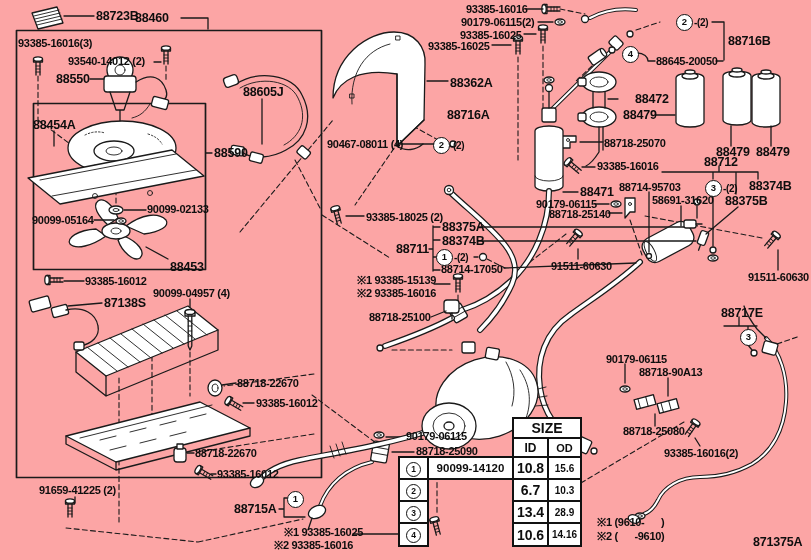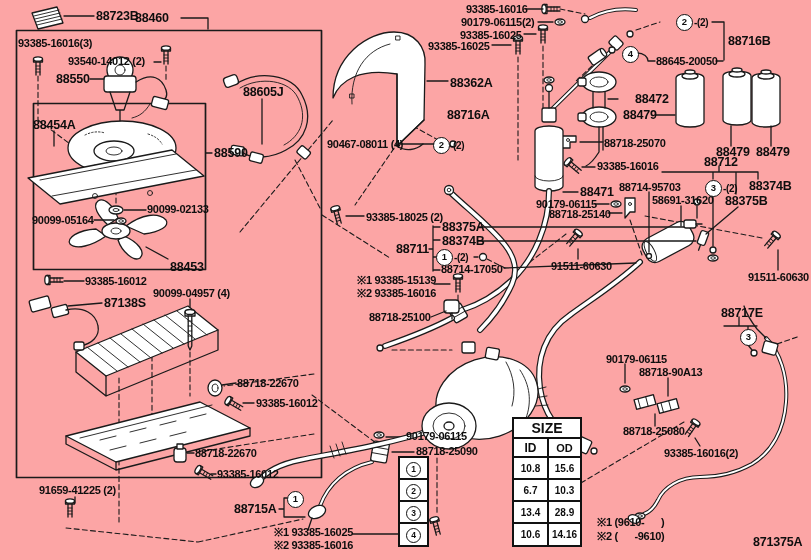--- a/index.html
+++ b/index.html
@@ -16,21 +16,21 @@
   .qty{position:absolute;font-weight:bold;font-size:10px;color:#0e0e0e;letter-spacing:-0.3px;z-index:5}
   
   .sizetbl{position:absolute;left:398px;top:417px;width:184px;height:130px;z-index:4}
   .stbox{position:absolute;box-sizing:border-box;border:2px solid #111;background:#fff;
          text-align:center;color:#0e0e0e;font-weight:bold}
   .st-title{left:114px;top:0;width:70px;height:32px;font-size:14px;line-height:19px}
   .st-id{left:114px;top:20px;width:37px;height:36px;font-size:12px;line-height:18px}
   .st-od{left:149px;top:20px;width:35px;height:21px;font-size:11px;line-height:18px}
   .st-num{width:31px;left:0}
   .st-part{width:87px;left:29px;font-size:11.5px}
-  .st-idv{width:37px;left:114px;font-size:10px;letter-spacing:0}
+  .st-idv{width:37px;left:114px;font-size:14px;letter-spacing:0}
   .st-odv{width:35px;left:149px;font-size:10px;letter-spacing:0}
   .r0{top:39px;height:24px;line-height:21px}
   .r1{top:61px;height:24px;line-height:21px}
   .r2{top:83px;height:24px;line-height:21px}
   .r3{top:105px;height:25px;line-height:22px}
   
   .ln,.bx,.tn,.dsh{stroke:#1a1a1a;fill:none;stroke-linecap:round;stroke-linejoin:round}
   .ln{stroke-width:1.3}
   .bx{stroke-width:1.7}
   .tn{stroke-width:0.9}
@@ -390,21 +390,21 @@
 <div class="lbl big" style="left:170px;top:261px">88453</div>
 <div class="lbl" style="left:85px;top:276px">93385-16012</div>
 <div class="lbl" style="left:153px;top:288px">90099-04957 (4)</div>
 <div class="lbl big" style="left:104px;top:297px">87138S</div>
 <div class="lbl" style="left:237px;top:378px">88718-22670</div>
 <div class="lbl" style="left:256px;top:398px">93385-16012</div>
 <div class="lbl" style="left:195px;top:448px">88718-22670</div>
 <div class="lbl" style="left:217px;top:469px">93385-16012</div>
 <div class="lbl" style="left:39px;top:485px">91659-41225 (2)</div>
 <div class="lbl big" style="left:234px;top:503px">88715A</div>
-<div class="lbl" style="left:274px;top:527px">※1 93385-16025</div>
+<div class="lbl" style="left:284px;top:527px">※1 93385-16025</div>
 <div class="lbl" style="left:274px;top:540px">※2 93385-16016</div>
 <div class="lbl big" style="left:450px;top:77px">88362A</div>
 <div class="lbl big" style="left:447px;top:109px">88716A</div>
 <div class="lbl" style="left:366px;top:212px">93385-18025 (2)</div>
 <div class="lbl big" style="left:442px;top:221px">88375A</div>
 <div class="lbl big" style="left:442px;top:235px">88374B</div>
 <div class="lbl big" style="left:396px;top:243px">88711</div>
 <div class="lbl" style="left:441px;top:264px">88714-17050</div>
 <div class="lbl" style="left:357px;top:275px">※1 93385-15139</div>
 <div class="lbl" style="left:357px;top:288px">※2 93385-16016</div>
@@ -453,20 +453,21 @@
 <div class="qty" style="left:723px;top:183px">-(2)</div>
 <div class="co" style="left:740px;top:329px">3</div>
 <div class="co" style="left:287px;top:491px">1</div>
 
 <div class="sizetbl">
   <div class="stbox st-title">SIZE (mm)</div>
   <div class="stbox st-id">ID</div>
   <div class="stbox st-od">OD</div>
 
   <div class="stbox st-num r0"><span class="cosm">1</span></div>
+  <div class="stbox st-part r0">90099-14120</div>
   <div class="stbox st-idv r0">10.8</div>
   <div class="stbox st-odv r0">15.6</div>
 
   <div class="stbox st-num r1"><span class="cosm">2</span></div>
   <div class="stbox st-idv r1">6.7</div>
   <div class="stbox st-odv r1">10.3</div>
 
   <div class="stbox st-num r2"><span class="cosm">3</span></div>
   <div class="stbox st-idv r2">13.4</div>
   <div class="stbox st-odv r2">28.9</div>

